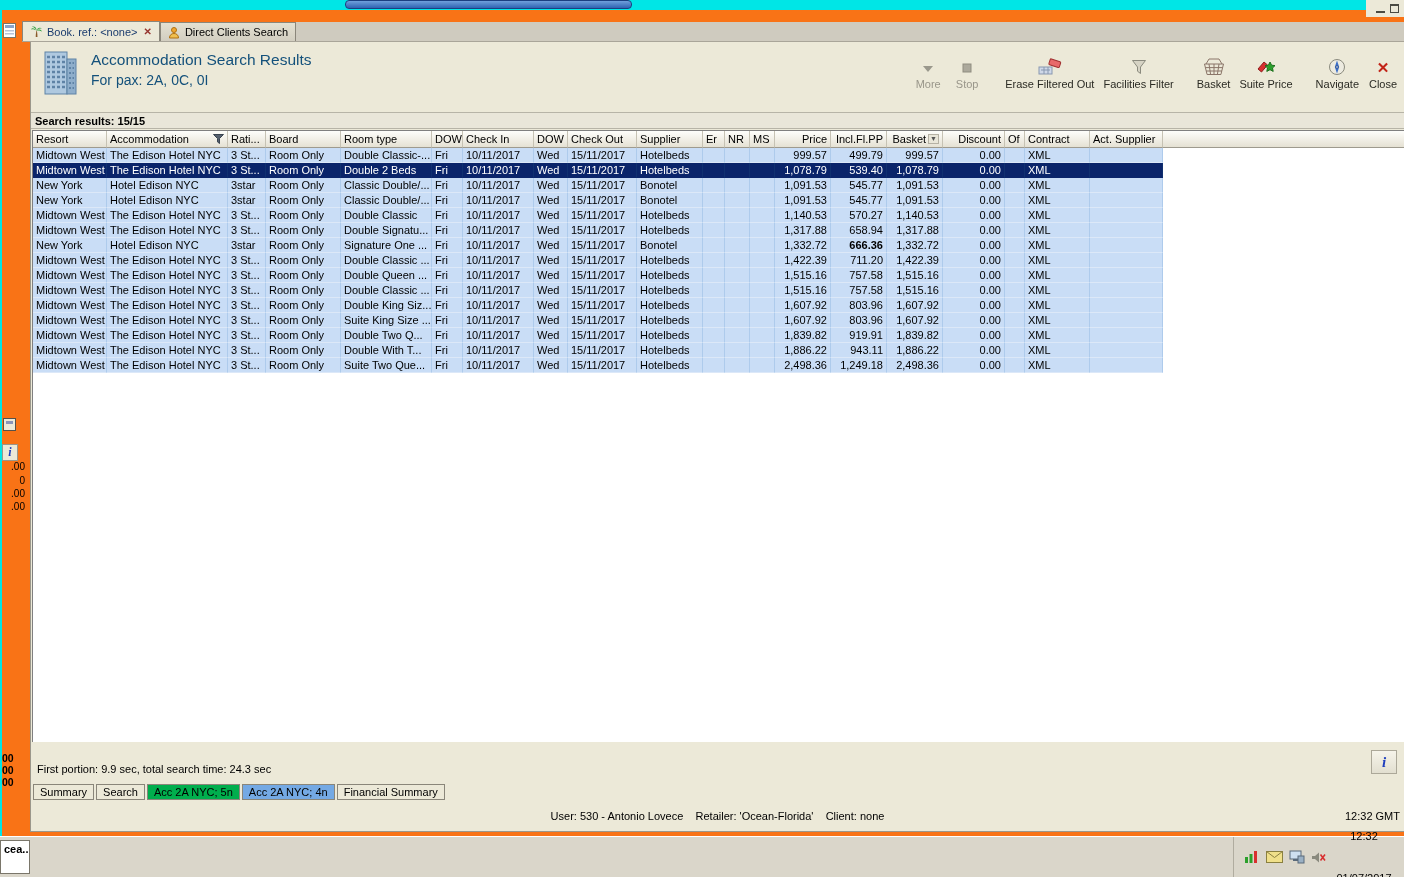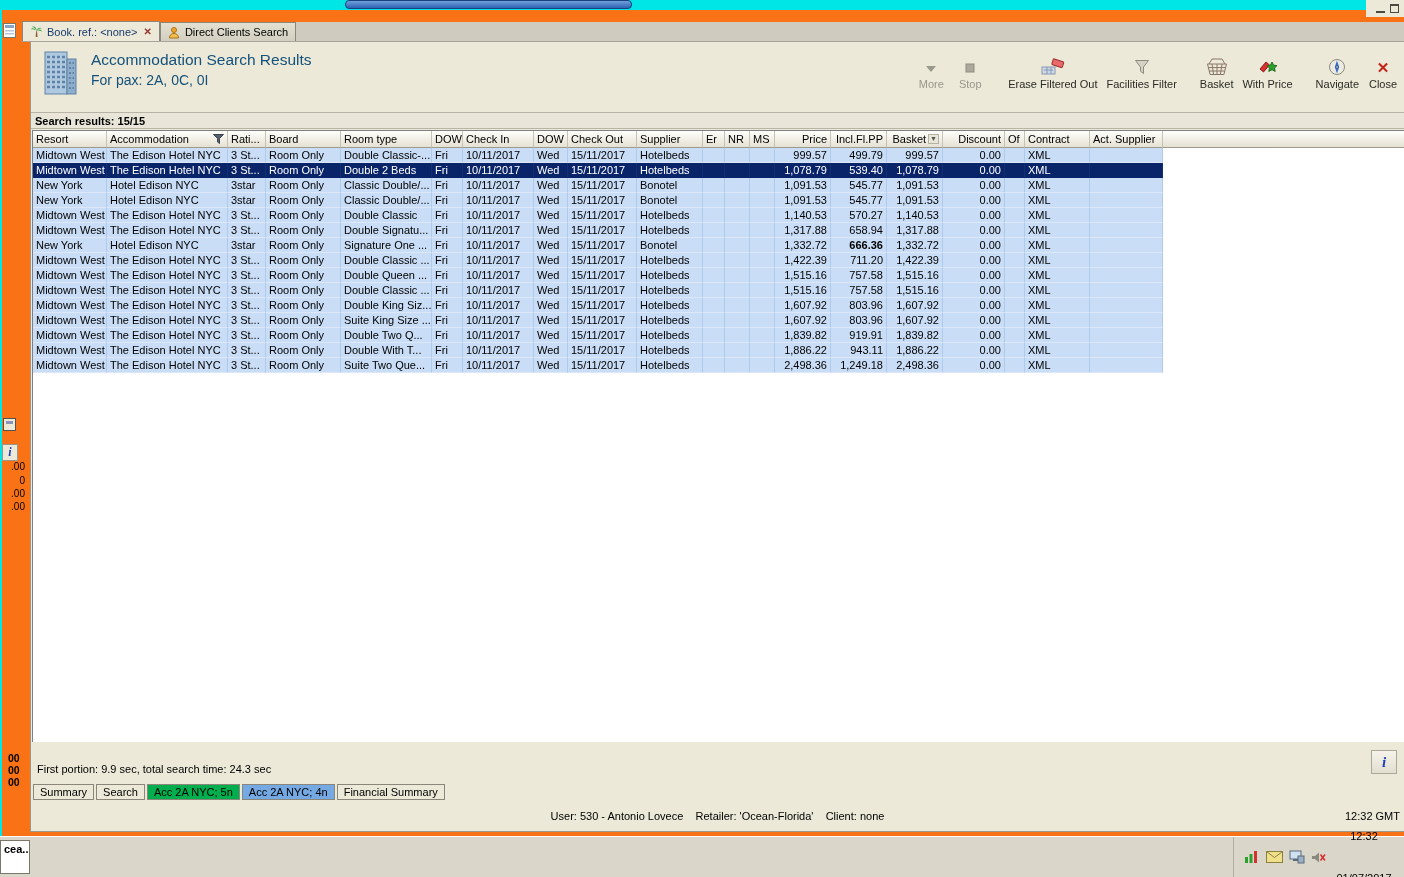--- a/index.html
+++ b/index.html
@@ -76,21 +76,21 @@
   .userline{position:absolute;left:0;top:768px;width:100%;text-align:center;white-space:pre}
   .gmt{position:absolute;right:4px;top:768px;white-space:nowrap}
 
   
   .ls-icon{position:absolute;left:3px;top:418px;width:13px;height:13px;border:1px solid #55524a;background:#ECE9D8}
   .ls-icon:after{content:"";display:block;margin:2px;height:3px;background:#8a94b8}
   .ls-info{position:absolute;left:2px;top:444px;width:16px;height:17px;border:1px solid #9a968a;background:#ECE9D8;
            color:#1F3FBE;font-family:"Liberation Serif",serif;font-style:italic;font-weight:bold;
            font-size:12px;text-align:center;line-height:15px}
   .ls-num{position:absolute;width:25px;text-align:right;font-size:10px;white-space:pre}
-  .ls-b{position:absolute;left:8px;width:18px;font-weight:bold;font-size:10.5px;white-space:pre}
+  .ls-b{position:absolute;left:2px;width:18px;font-weight:bold;font-size:10.5px;white-space:pre}
 
   
   .taskbar{position:absolute;left:0;top:836px;width:100%;height:41px;background:#DAD6CA;border-top:1px solid #FFFFFF}
   .taskbtn{position:absolute;left:0;top:3px;width:30px;height:34px;background:#fff;border:1px solid #7a766a;
            font-weight:bold;padding:2px 3px;overflow:hidden;white-space:nowrap;cursor:default}
   .tray{position:absolute;right:0;top:0;height:100%;display:flex;align-items:center;gap:6px;
         padding:0 8px 0 10px;border-left:1px solid #b0ac9f}
   .clock{text-align:center;font-size:11px;line-height:14px;white-space:pre;min-width:64px}
 </style>
 </head>
@@ -182,21 +182,21 @@
             <path d="M2.5 6h19l-2.6 10.5H5.1z" fill="none" stroke="#8a7568"></path>
             <path d="M7 6l1.6 10.5M12 6v10.5M17 6l-1.6 10.5M3.4 9.6h17.2M4.2 13h15.6" stroke="#8a7568" fill="none"></path>
           </svg>
         <span class="lbl">Basket</span>
       </div>
       <div class="tbi">
         <svg width="20" height="18">
             <path d="M2 11l6-7 3.5 3-6 7z" fill="#D83030" stroke="#8f1f1f"></path>
             <path d="M14 4l1.6 3.2 3.4.4-2.5 2.4.7 3.4-3.2-1.7-3.2 1.7.7-3.4L9 7.6l3.4-.4z" fill="#2CA02C" stroke="#1d701d"></path>
           </svg>
-        <span class="lbl">With Price</span>
+        <span class="lbl">Suite Price</span>
       </div>
       <div class="tbi grp">
         <svg width="20" height="18">
             <circle cx="10" cy="9" r="7.5" fill="#EDEBE0" stroke="#8a8a7e"></circle>
             <path d="M10 2.5l2.2 6.5L10 15.5 7.8 9z" fill="#3A6EC8"></path>
             <circle cx="10" cy="9" r="1.3" fill="#fff" stroke="#2a4e90"></circle>
           </svg>
         <span class="lbl">Navigate</span>
       </div>
       <div class="tbi">

